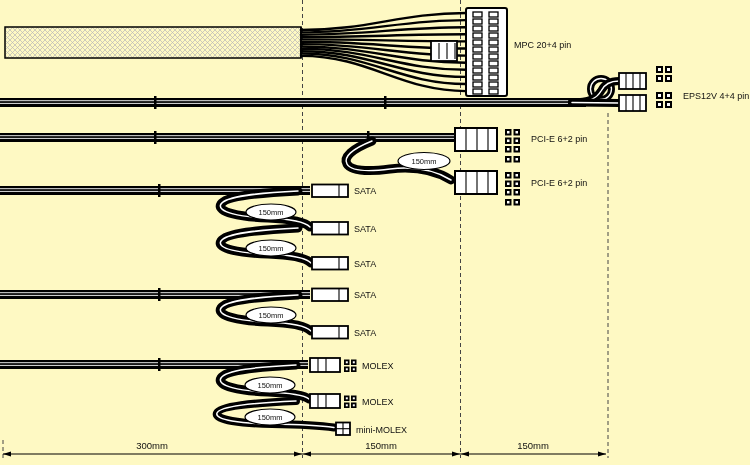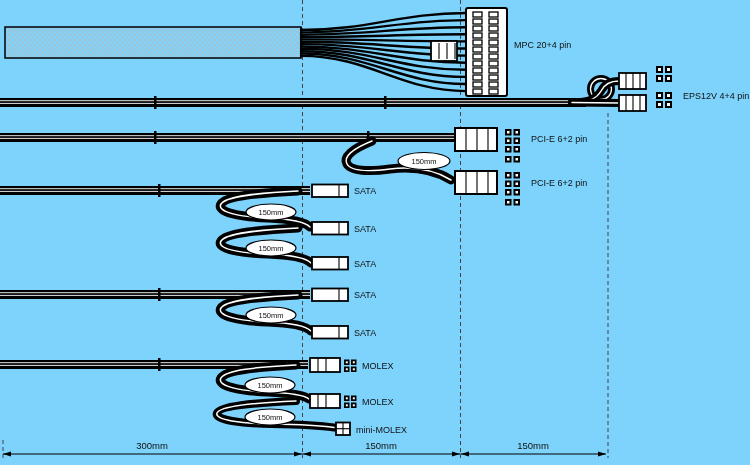--- a/index.html
+++ b/index.html
@@ -1,17 +1,17 @@
 <!DOCTYPE html>
 <html><head>
 <meta charset="utf-8">
 <style>
   html,body{margin:0;padding:0;background:#fff;}
   .stage{
-    position:relative;width:750px;height:465px;background:#7dd3fc;overflow:hidden;
+    position:relative;width:750px;height:465px;background:#fef9c3;overflow:hidden;
     font-family:"Liberation Sans", sans-serif;
     text-align:center;
   }
   svg text{
     font-family:"Liberation Sans", sans-serif;
     fill:#111;
   }
   .conn-label{font-size:9px;}
   .dim-label{font-size:9.5px;}
   .oval-label{font-size:7.5px;text-anchor:middle;}

